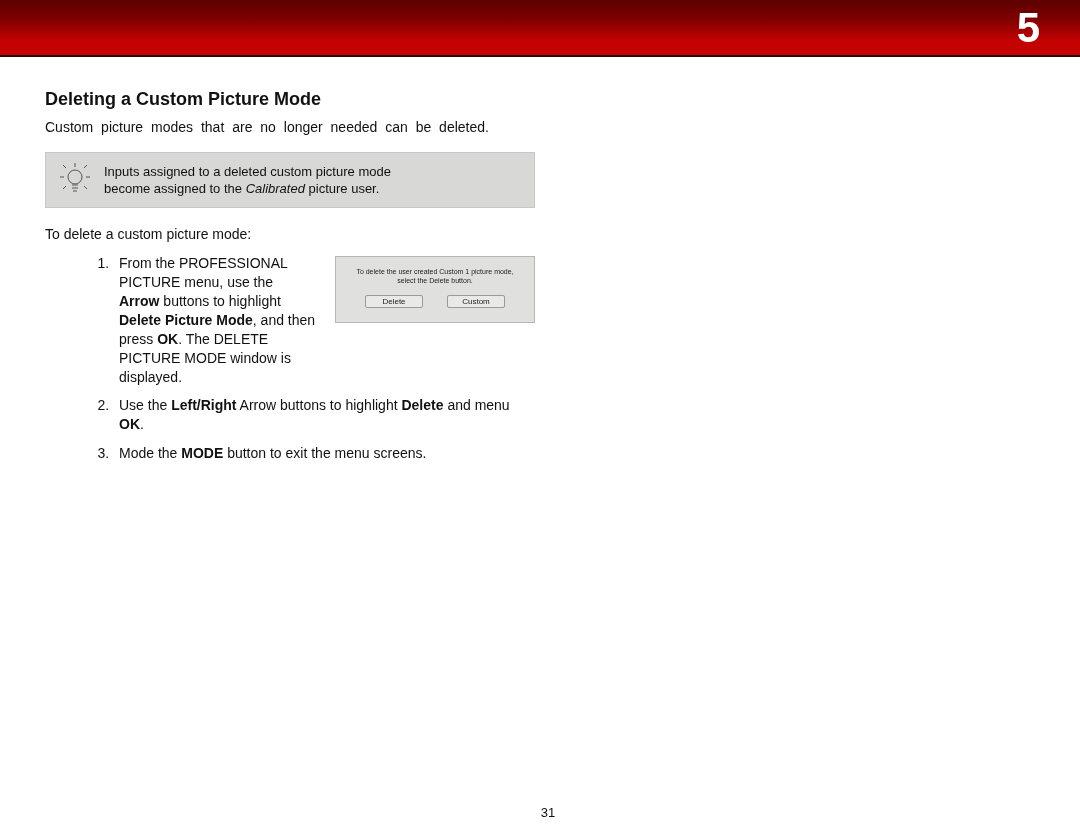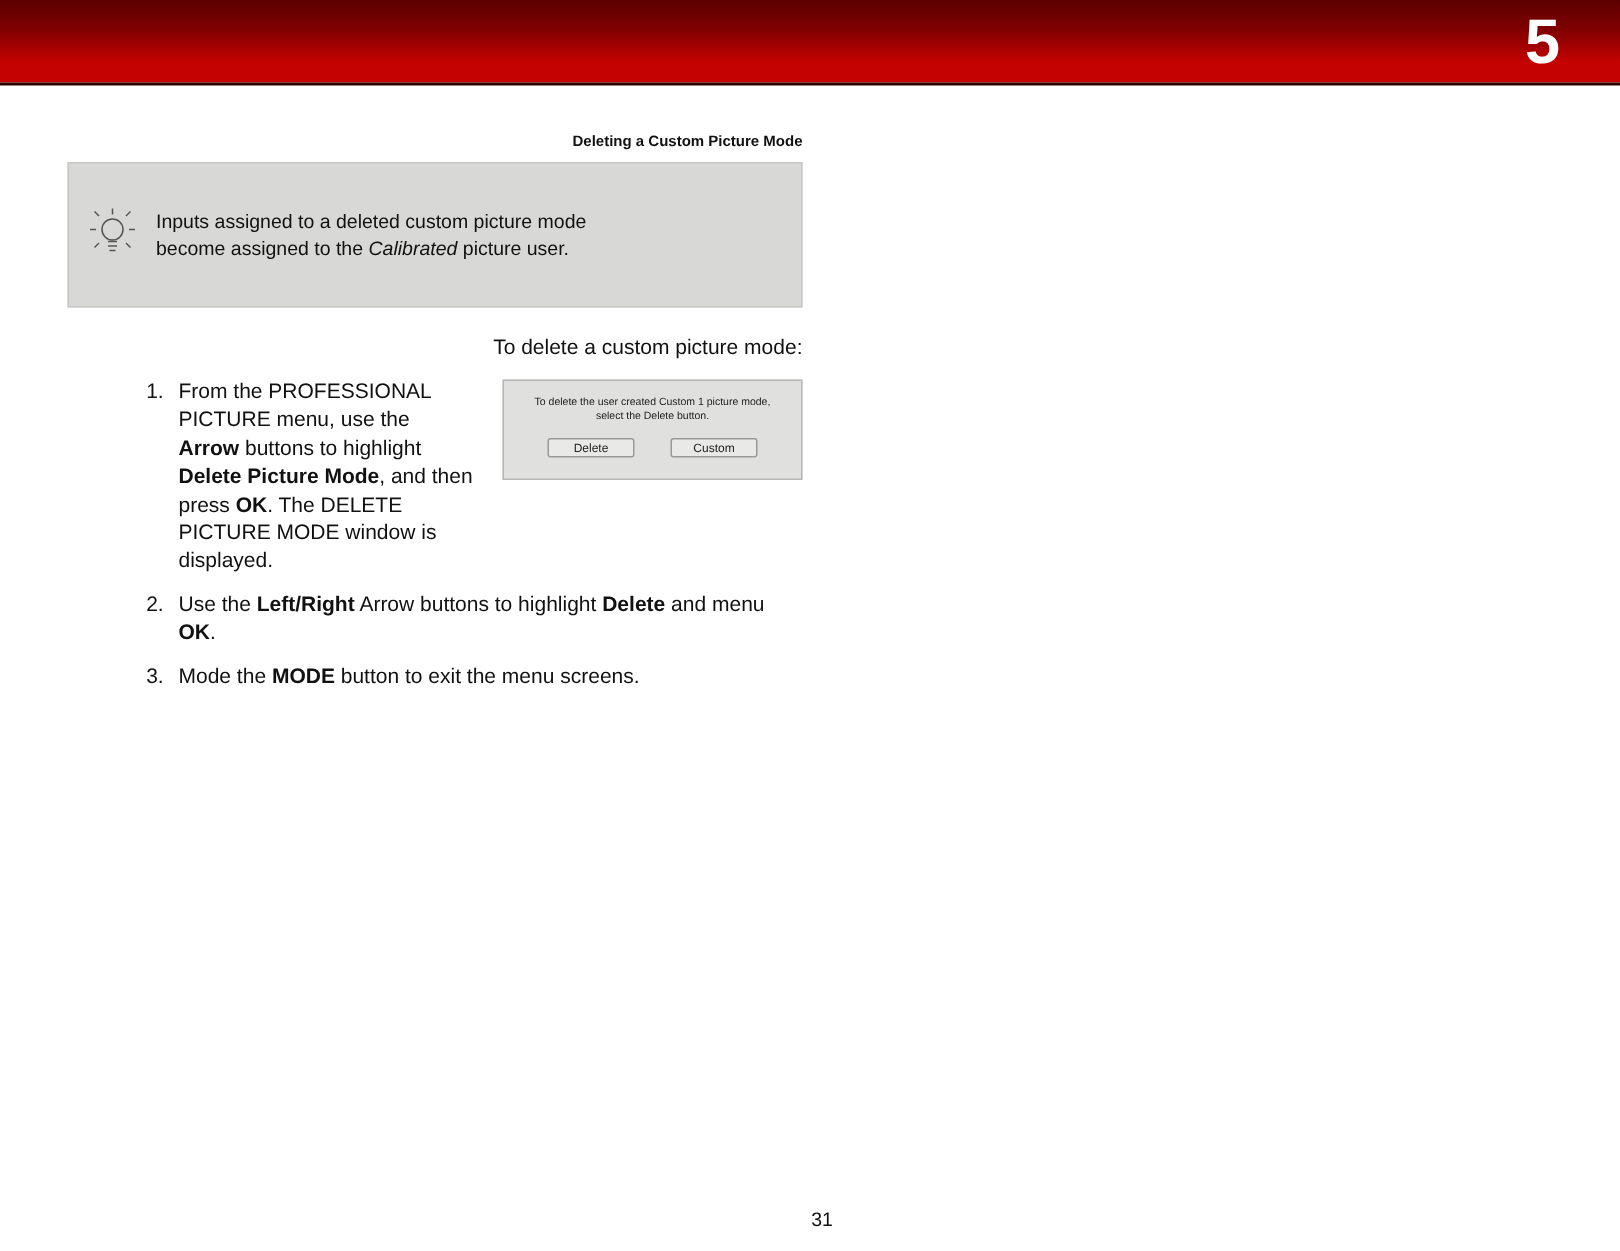--- a/index.html
+++ b/index.html
@@ -1,26 +1,26 @@
 <!DOCTYPE html>
 <html><head>
 <meta charset="utf-8">
 <style>
   html,body{margin:0;padding:0;font-family:"Helvetica Neue",Helvetica,Arial,sans-serif;color:#111;}
   body{width:1080px;height:834px;box-sizing:border-box;position:relative;background:#fff;}
   .top-band{height:55px;background:linear-gradient(to bottom,#5c0000 0%,#7f0000 35%,#c40202 75%,#c40202 100%);position:relative;border-bottom:2px solid #300000;}
   .chapter-num{position:absolute;right:40px;top:4px;color:#fff;font-size:42px;font-weight:700;}
   .page{padding:32px 45px 0 45px;}
   .col{width:490px;}
-  h4.sec{font-size:10px;font-weight:700;margin:0 0 8px 0;text-align:right;}
+  h4.sec{font-size:18px;font-weight:700;margin:0 0 8px 0;}
   p.intro{font-size:14px;line-height:1.3;margin:0 0 16px 0;text-align:justify;text-align-last:left;word-spacing:4px;}
-  .tip{background:#d8d8d6;border:1px solid #c7c7c5;display:flex;align-items:center;padding:28px 14px;margin:0 0 18px 0;}
+  .tip{background:#d8d8d6;border:1px solid #c7c7c5;display:flex;align-items:center;padding:8px 14px;margin:0 0 18px 0;}
   .tip .icon{flex:0 0 auto;margin-right:14px;}
   .tip .txt{font-size:13px;line-height:1.35;}
-  p.lead{font-size:14px;margin:0 0 12px 0;text-align:right;}
+  p.lead{font-size:14px;margin:0 0 12px 0;}
   ol.steps{font-size:14px;padding-left:20px;margin:0;line-height:1.35;}
   ol.steps li{margin-bottom:10px;padding-left:6px;margin-left:48px;}
   .step1-wrap{display:flex;gap:18px;align-items:flex-start;}
   .step1-wrap .step-text{flex:1;}
   .dialog{flex:0 0 200px;background:#e0e0de;border:1px solid #b6b6b4;padding:10px 8px 14px 8px;box-sizing:border-box;text-align:center;margin-top:2px;}
   .dialog .dmsg{font-size:7px;line-height:1.3;color:#222;margin-bottom:10px;}
   .dialog .btns{display:flex;justify-content:center;gap:24px;}
   .dialog button{font-size:8px;background:#e9e9e7;border:1px solid #9a9a98;border-radius:2px;padding:1px 0;width:58px;cursor:default;color:#222;}
   .page-num{position:absolute;bottom:14px;left:16px;right:0;text-align:center;font-size:13px;}
   em.cal{font-style:italic;}
@@ -31,20 +31,21 @@
 
 <div class="top-band">
   <div class="chapter-num">5</div>
 </div>
 
 <div class="page">
   <div class="col">
 
     <h4 class="sec">Deleting a Custom Picture Mode</h4>
 
+    <p class="intro">Custom picture modes that are no longer needed can be deleted.</p>
 
     <div class="tip">
       <div class="icon">
         <svg width="30" height="34" viewBox="0 0 30 34">
           <g stroke="#555" stroke-width="1" fill="none">
             <circle cx="15" cy="16" r="7"></circle>
             <path d="M12 24 h6 M12 27 h6 M13 30 h4"></path>
             <line x1="15" y1="2" x2="15" y2="6"></line>
             <line x1="4" y1="16" x2="0" y2="16"></line>
             <line x1="26" y1="16" x2="30" y2="16"></line>

